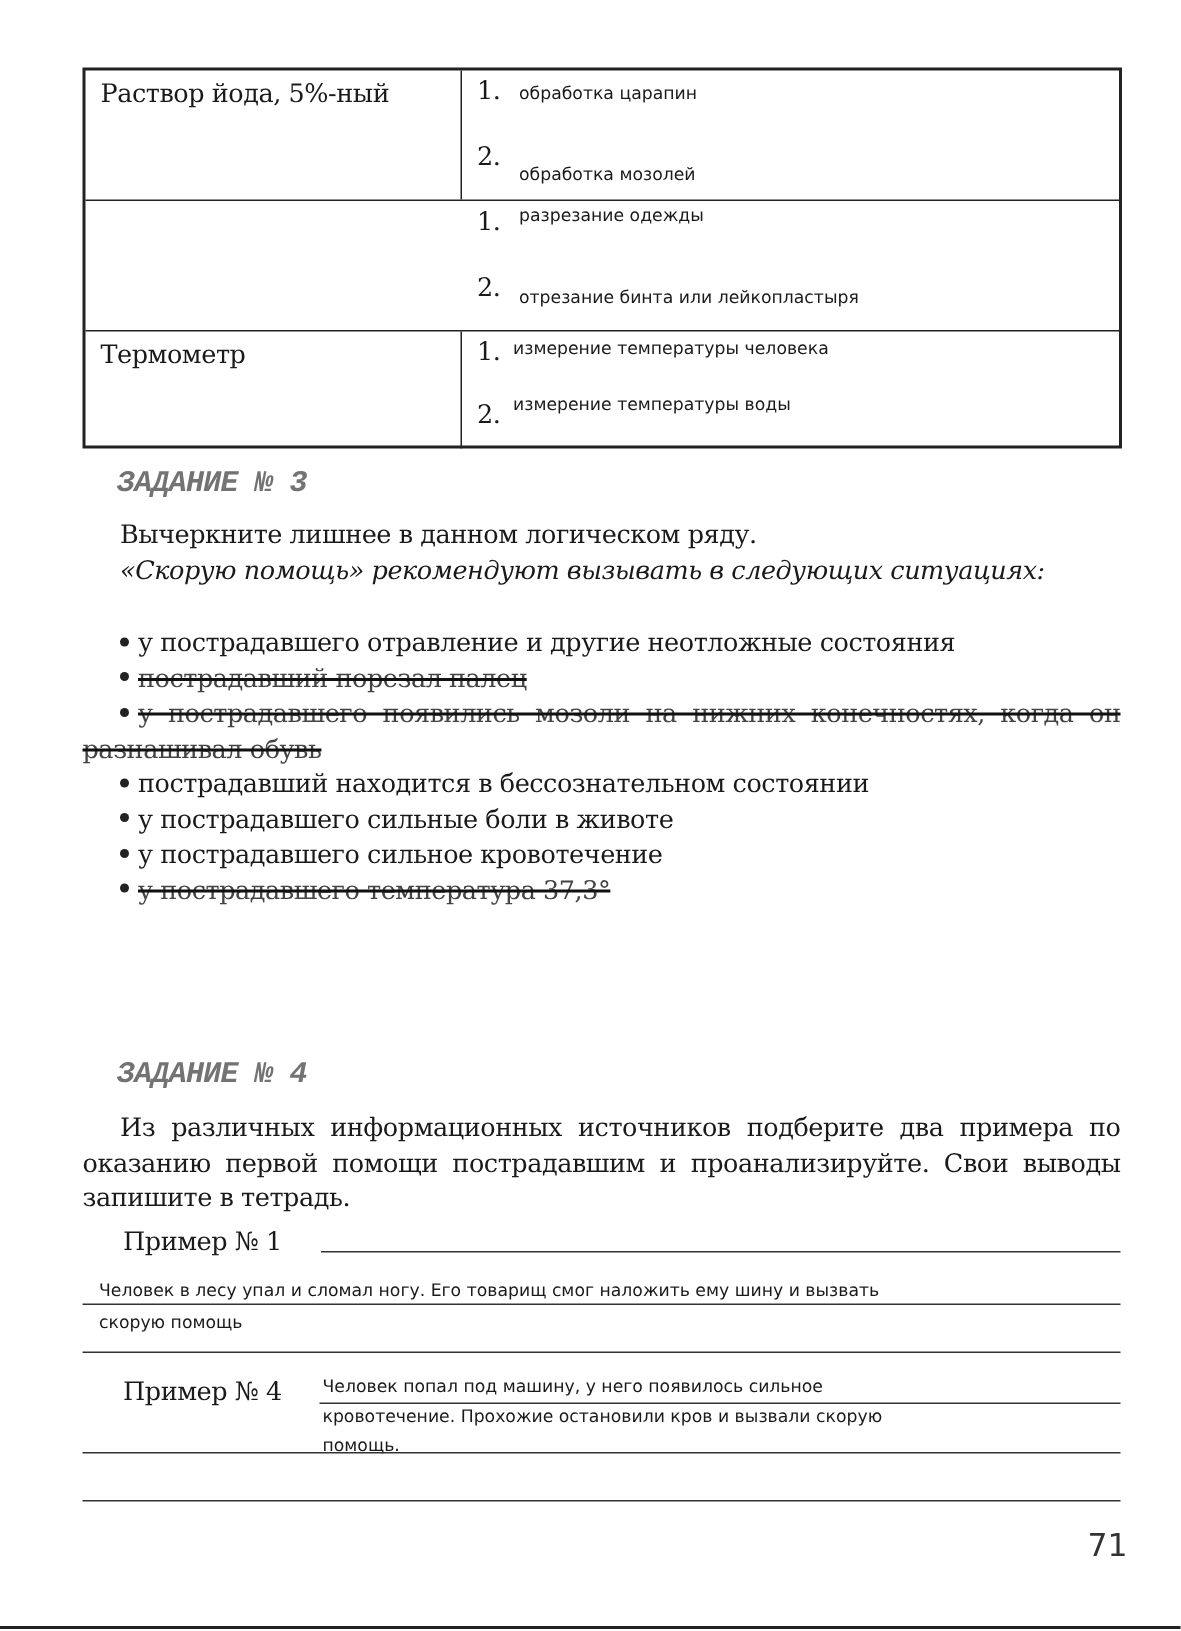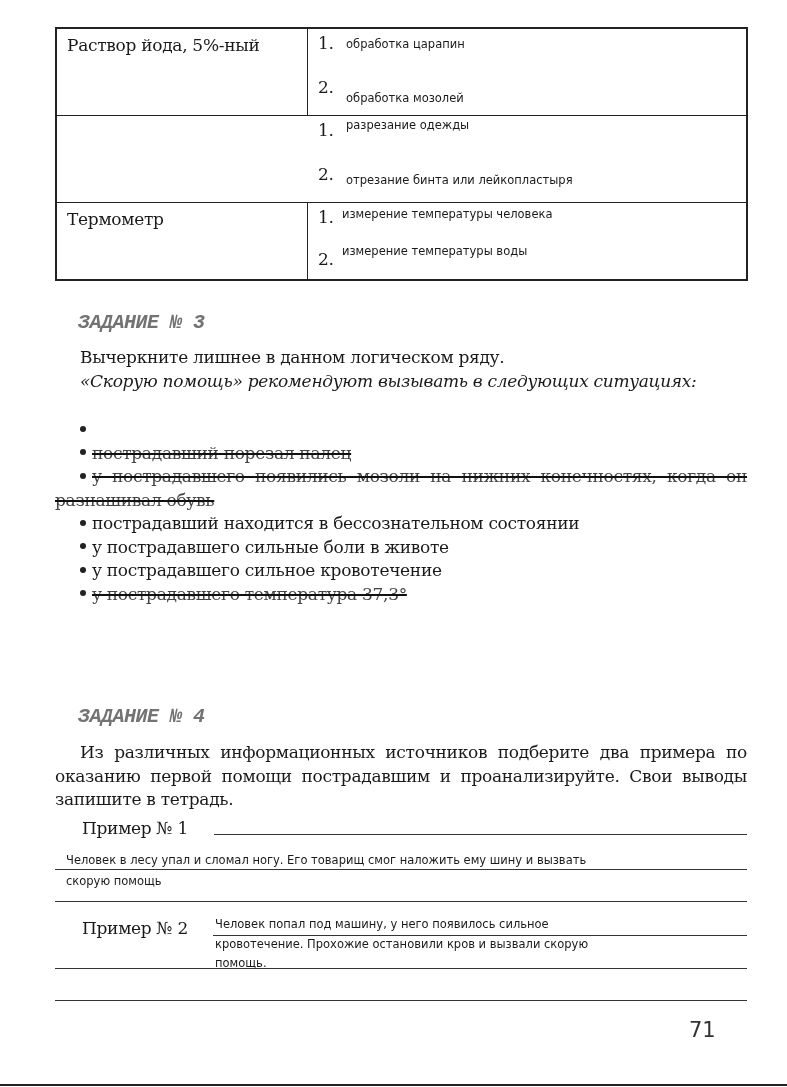--- a/index.html
+++ b/index.html
@@ -5,21 +5,21 @@
     html, body { margin: 0; padding: 0; background: #ffffff; }
     body {
       width: 787px; height: 1087px; position: relative; overflow: hidden;
       font-family: "DejaVu Serif", "Liberation Serif", serif;
       color: #1a1a1a;
     }
     .serif { font-family: "DejaVu Serif", "Liberation Serif", serif; font-size: 17px; letter-spacing: -0.3px; }
     .hand { font-family: "DejaVu Sans", "Liberation Sans", sans-serif; font-size: 11.5px; color: #1a1a1a; }
 
     
-    .tbl { position: absolute; left: 55px; top: 27px; width: 693px; height: 254px;
+    .tbl { position: absolute; left: 55px; top: 45px; width: 693px; height: 254px;
            border: 2px solid #222; box-sizing: border-box; }
     .row { position: absolute; left: 0; width: 689px; border-bottom: 1.5px solid #222; box-sizing: border-box; }
     .row:last-child { border-bottom: none; }
     .r0 { top: 0; height: 87px; }
     .r1 { top: 87px; height: 87px; }
     .r2 { top: 174px; height: 78px; }
     .cell-left { position: absolute; left: 0; top: 0; width: 251px; height: 100%;
                  border-right: 1.5px solid #222; box-sizing: border-box; }
     .cell-left .item-name { position: absolute; left: 10px; top: 6px; }
     .cell-right { position: absolute; left: 251px; top: 0; right: 0; height: 100%; }
@@ -37,21 +37,21 @@
     .bullet-list li { text-indent: 25px; line-height: 23.5px; position: relative; }
     .bullet-list li .dot { display: inline-block; width: 6px; height: 6px; background: #222; border-radius: 50%;
                            margin-right: 6px; vertical-align: middle; position: relative; top: -2px; }
     .struck { text-decoration: line-through; text-decoration-thickness: 2px; text-decoration-color: #111; color: #444; }
     .justify { text-align: justify; }
 
     
     .ex-label { position: absolute; left: 82px; text-align: center; }
     .line { position: absolute; height: 0; border-top: 1.2px solid #333; }
     .ex-text { position: absolute; }
-    .pagenum { position: absolute; left: 689px; top: 1018px; font-family: "DejaVu Sans", "Liberation Sans", sans-serif;
+    .pagenum { position: absolute; left: 725px; top: 1018px; font-family: "DejaVu Sans", "Liberation Sans", sans-serif;
                font-size: 21px; color: #333; }
     .footer-rule { position: absolute; left: 0; top: 1084px; width: 787px; border-top: 2px solid #222; }
   </style>
 </head>
 <body>
 
 <div class="tbl">
   <div class="row r0">
     <div class="cell-left">
       <span class="item-name serif">Раствор йода, 5%-ный</span>
@@ -82,40 +82,40 @@
       <span class="ans hand" style="top:41px; left:34px">измерение температуры воды</span>
     </div>
   </div>
 </div>
 
 <div class="task-h" style="top:311px">ЗАДАНИЕ № 3</div>
 <div class="p serif ind" style="top:346px">Вычеркните лишнее в данном логическом ряду.</div>
 <div class="p serif ind ital justify" style="top:370px">«Скорую помощь» рекомендуют вызывать в следующих ситуациях:</div>
 
 <ul class="bullet-list serif" style="top:418px">
-  <li><span class="dot"></span></li>
+  <li><span class="dot"></span><span>у пострадавшего отравление и другие неотложные состояния</span></li>
   <li><span class="dot"></span><span class="struck">пострадавший порезал палец</span></li>
   <li class="justify"><span class="dot"></span><span class="struck">у пострадавшего появились мозоли на нижних конечностях, когда он разнашивал обувь</span></li>
   <li><span class="dot"></span><span>пострадавший находится в бессознательном состоянии</span></li>
   <li><span class="dot"></span><span>у пострадавшего сильные боли в животе</span></li>
   <li><span class="dot"></span><span>у пострадавшего сильное кровотечение</span></li>
   <li><span class="dot"></span><span class="struck">у пострадавшего температура 37,3°</span></li>
 </ul>
 
 <div class="task-h" style="top:705px">ЗАДАНИЕ № 4</div>
 <div class="p serif ind justify" style="top:741px">Из различных информационных источников подберите два примера по оказанию первой помощи пострадавшим и проанализируйте. Свои выводы запишите в тетрадь.</div>
 
 <div class="ex-label serif" style="top:818px">Пример № 1</div>
 <div class="line" style="left:214px; top:834px; width:533px"></div>
 <div class="ex-text hand" style="left:66px; top:853px">Человек в лесу упал и сломал ногу. Его товарищ смог наложить ему шину и вызвать</div>
 <div class="line" style="left:55px; top:869px; width:692px"></div>
 <div class="ex-text hand" style="left:66px; top:874px">скорую помощь</div>
 <div class="line" style="left:55px; top:901px; width:692px"></div>
 
-<div class="ex-label serif" style="top:918px">Пример № 2</div>
+<div class="ex-label serif" style="top:918px">Пример № 4</div>
 <div class="ex-text hand" style="left:215px; top:917px">Человек попал под машину, у него появилось сильное</div>
 <div class="line" style="left:213px; top:935px; width:534px"></div>
 <div class="ex-text hand" style="left:215px; top:937px">кровотечение. Прохожие остановили кров и вызвали скорую</div>
 <div class="ex-text hand" style="left:215px; top:956px">помощь.</div>
 <div class="line" style="left:55px; top:968px; width:692px"></div>
 <div class="line" style="left:55px; top:1000px; width:692px"></div>
 
 <div class="pagenum">71</div>
 <div class="footer-rule"></div>
 

